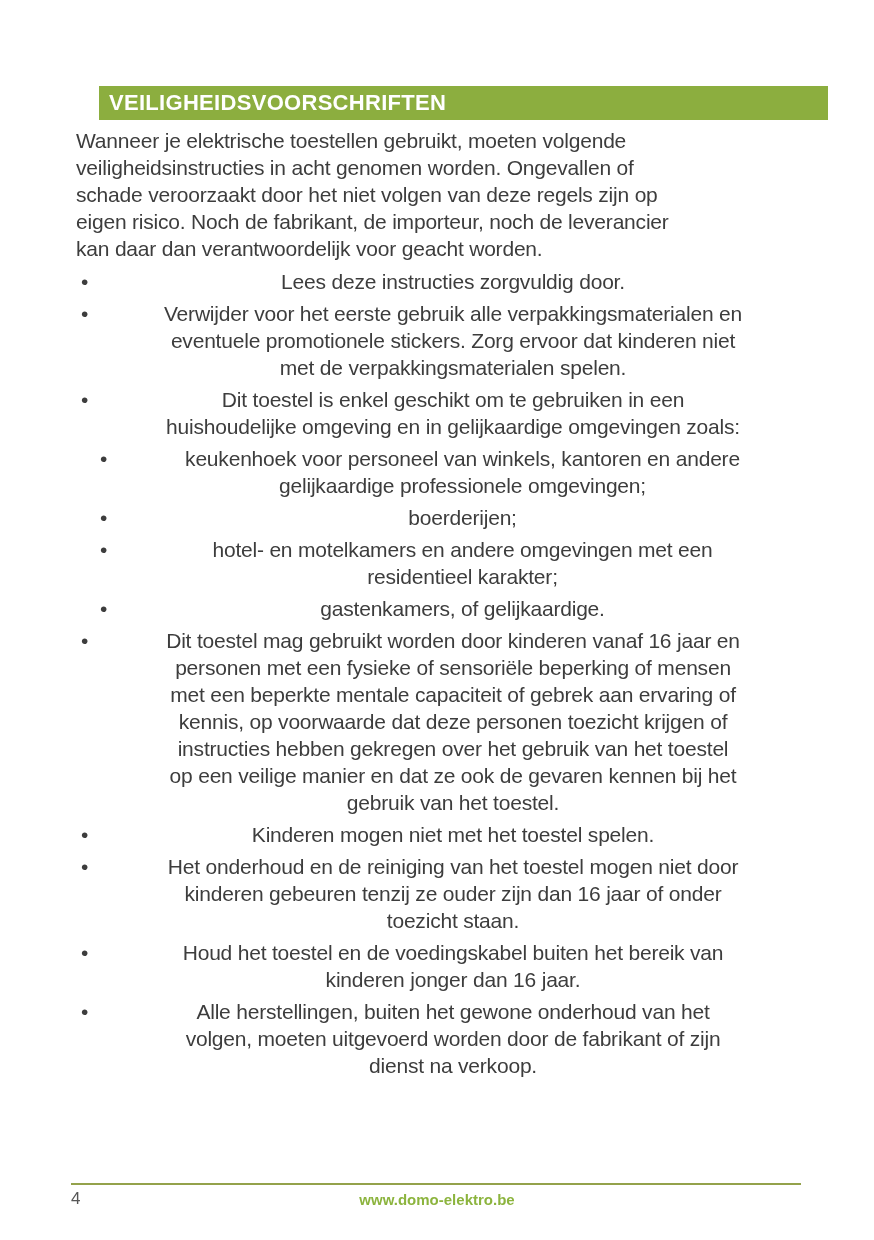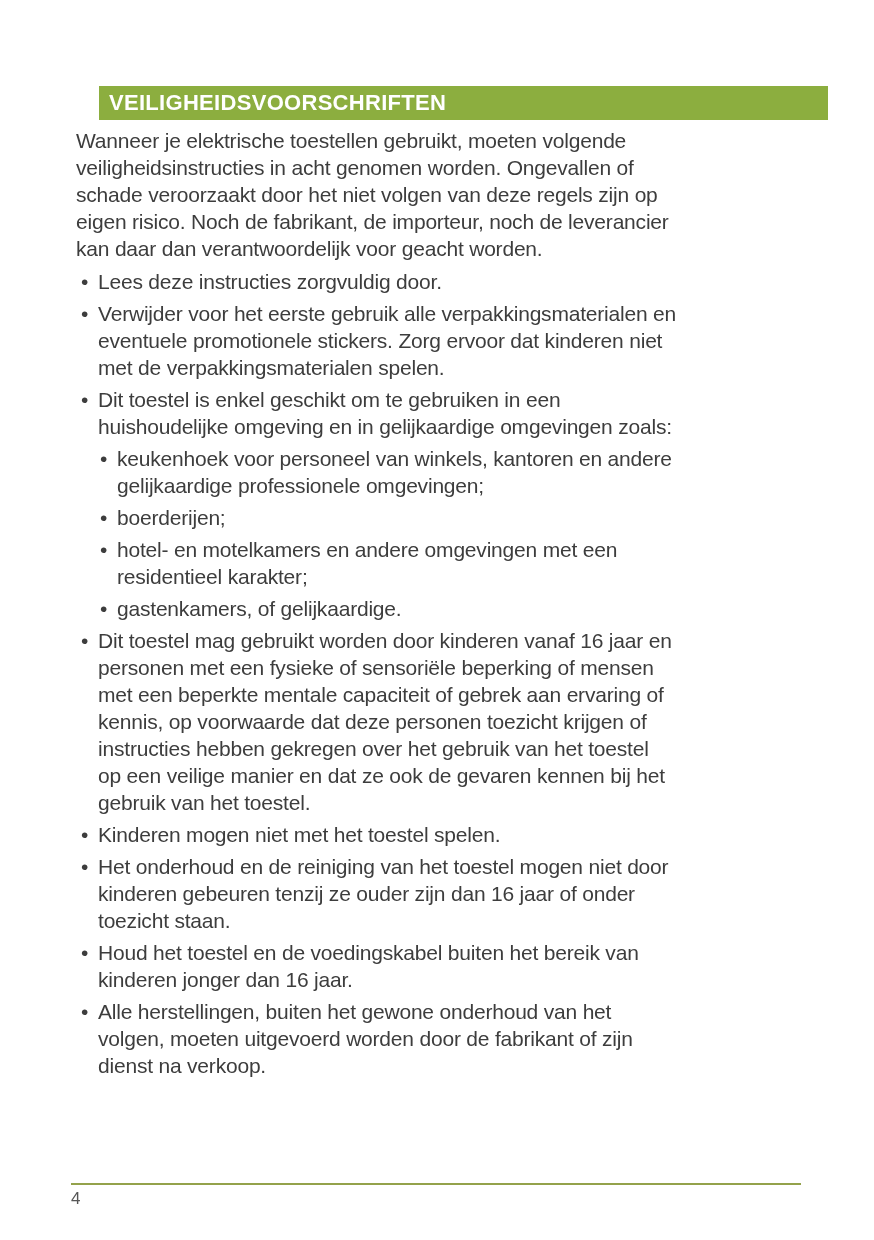--- a/index.html
+++ b/index.html
@@ -59,20 +59,21 @@
   .bullet-item > .marker {
     flex: none;
     width: 22px;
     text-align: left;
     padding-left: 5px;
     box-sizing: border-box;
   }
   .bullet-item > .btext {
     white-space: pre-line;
     flex: 1;
+    text-align: center;
   }
   .sublist {
     margin-left: 22px;
   }
   .sublist .bullet-item > .marker {
     width: 19px;
     padding-left: 2px;
   }
   .footer-rule {
     position: absolute;
@@ -193,14 +194,15 @@
         <span class="btext">Alle herstellingen, buiten het gewone onderhoud van het
 volgen, moeten uitgevoerd worden door de fabrikant of zijn
 dienst na verkoop.</span>
       </div>
 
     </div>
   </div>
 
   <div class="footer-rule"></div>
   <div class="footer-pagenum">4</div>
+  <a class="footer-site" href="#">www.domo-elektro.be</a>
 
 </div>
 
 </body></html>

